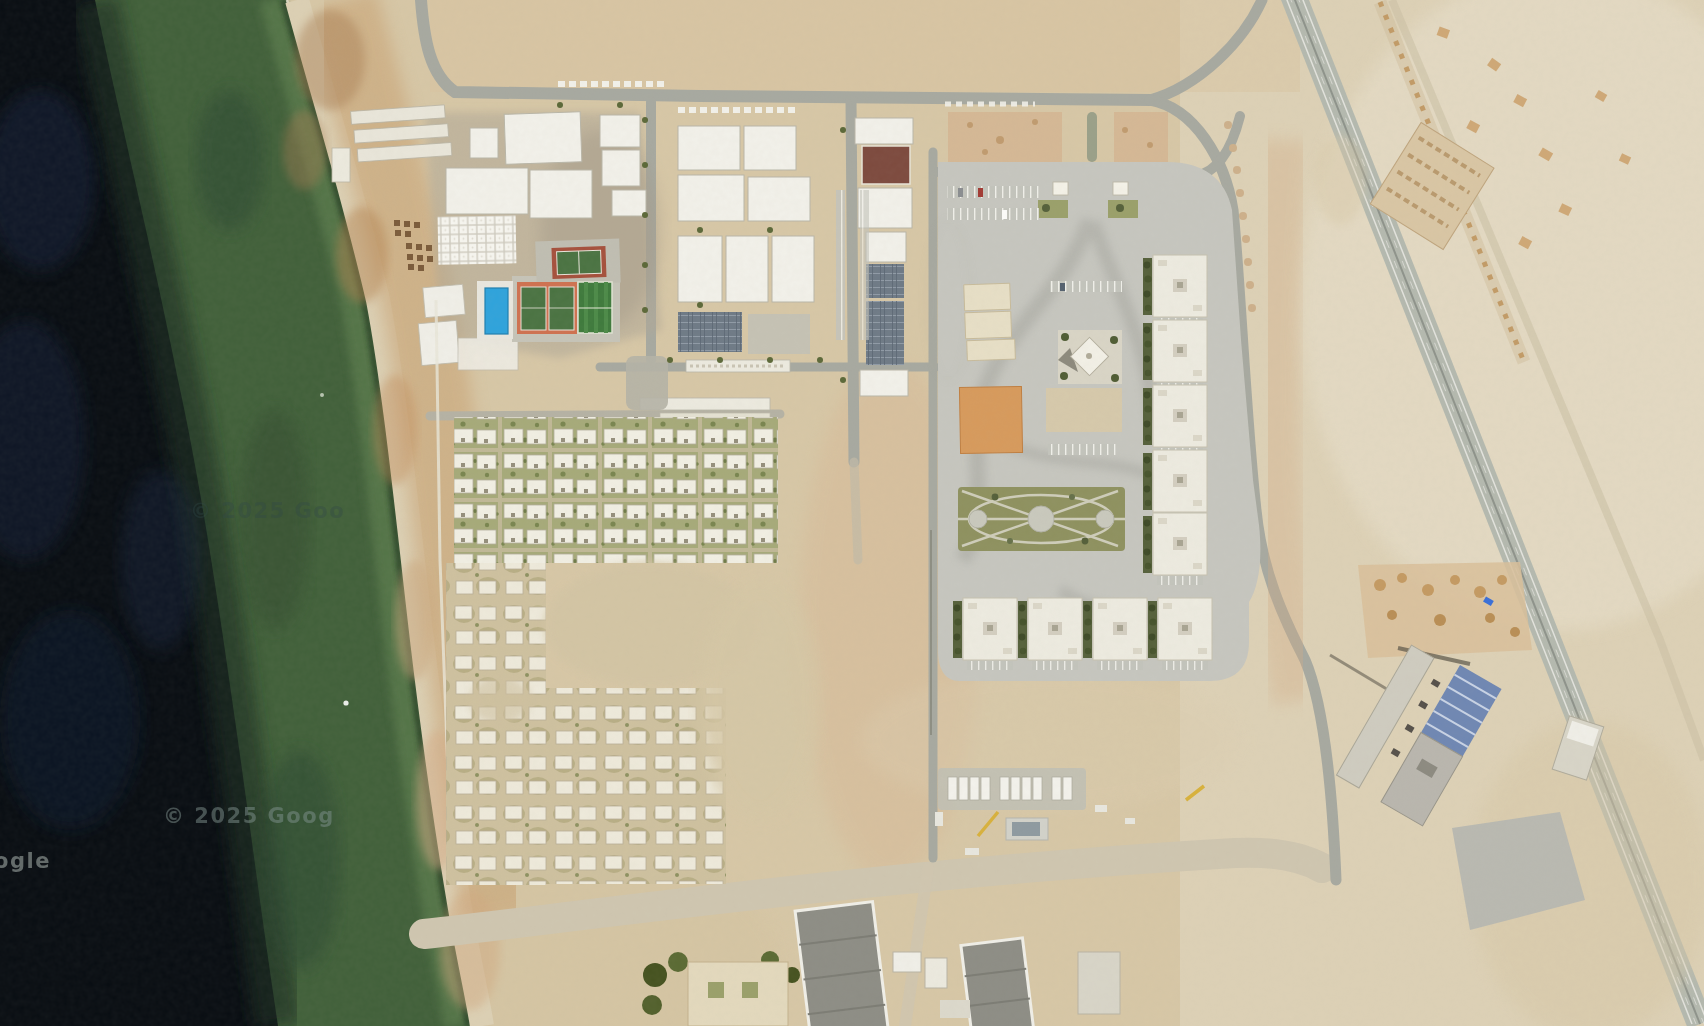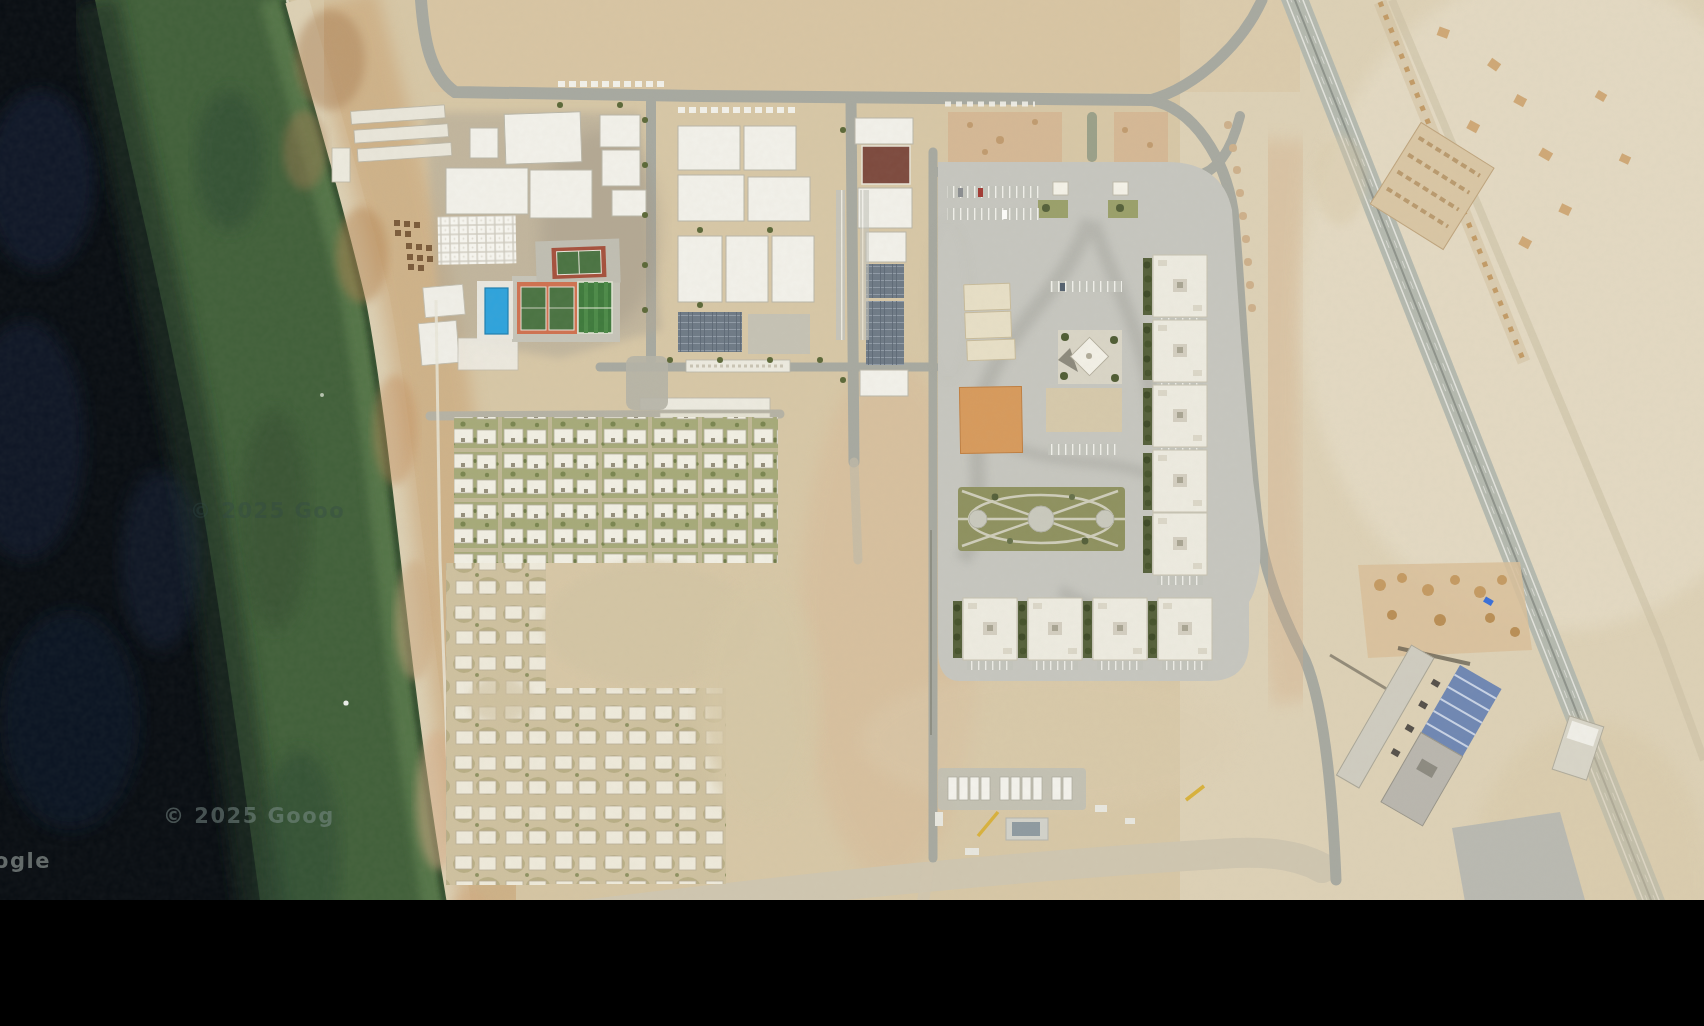--- a/index.html
+++ b/index.html
@@ -1,16 +1,16 @@
 <!DOCTYPE html>
 <html><head>
 <meta charset="utf-8">
 <style>
   html,body{margin:0;padding:0;background:#000;overflow:hidden;}
-  .stage{width:1704px;height:900px;position:relative;font-family:"DejaVu Sans",sans-serif;}
+  .stage{width:1704px;height:1026px;position:relative;font-family:"DejaVu Sans",sans-serif;}
   svg{display:block;}
   text.wm{font-family:"DejaVu Sans",sans-serif;font-weight:bold;letter-spacing:1.5px;}
 </style>
 </head>
 <body>
 
 <div class="stage">
 <svg width="1704" height="1026" viewBox="0 0 1704 1026" xmlns="http://www.w3.org/2000/svg">
   <defs>
     <filter id="b2">

